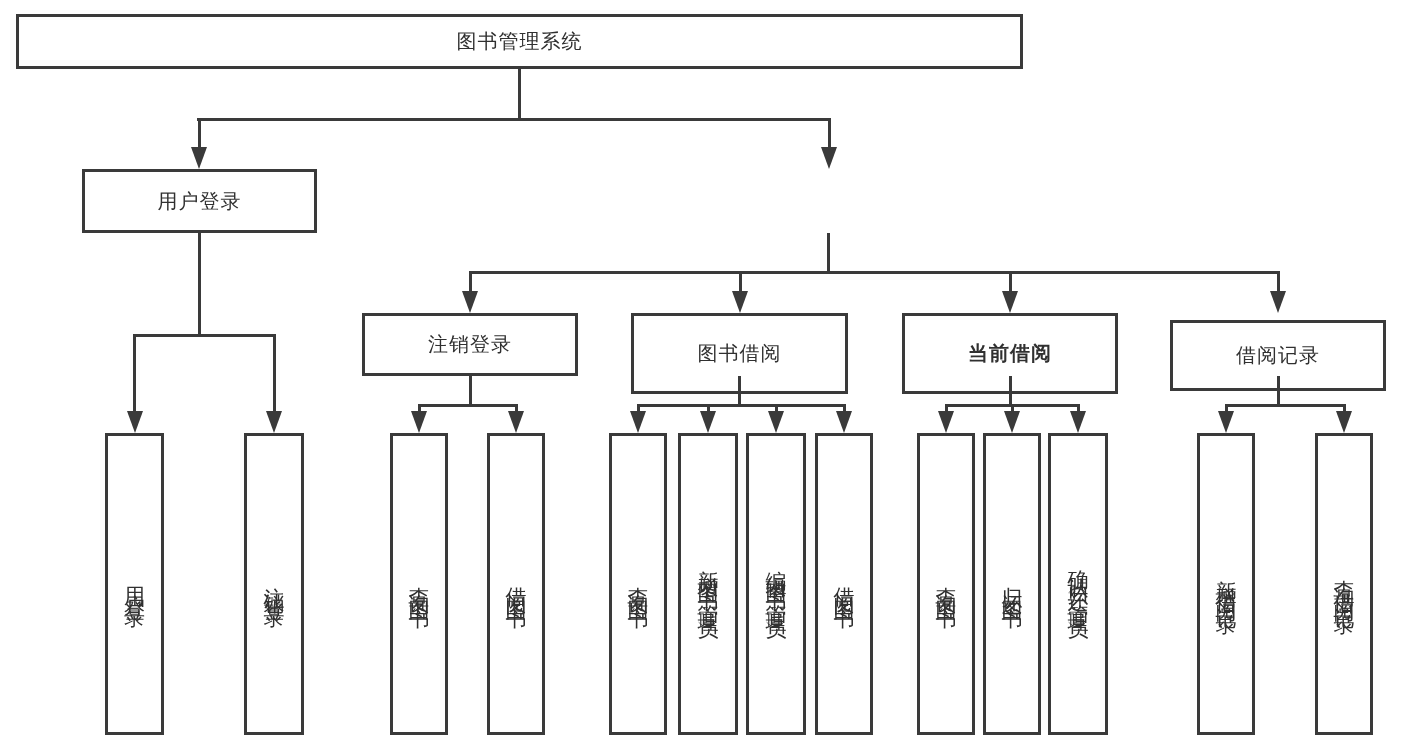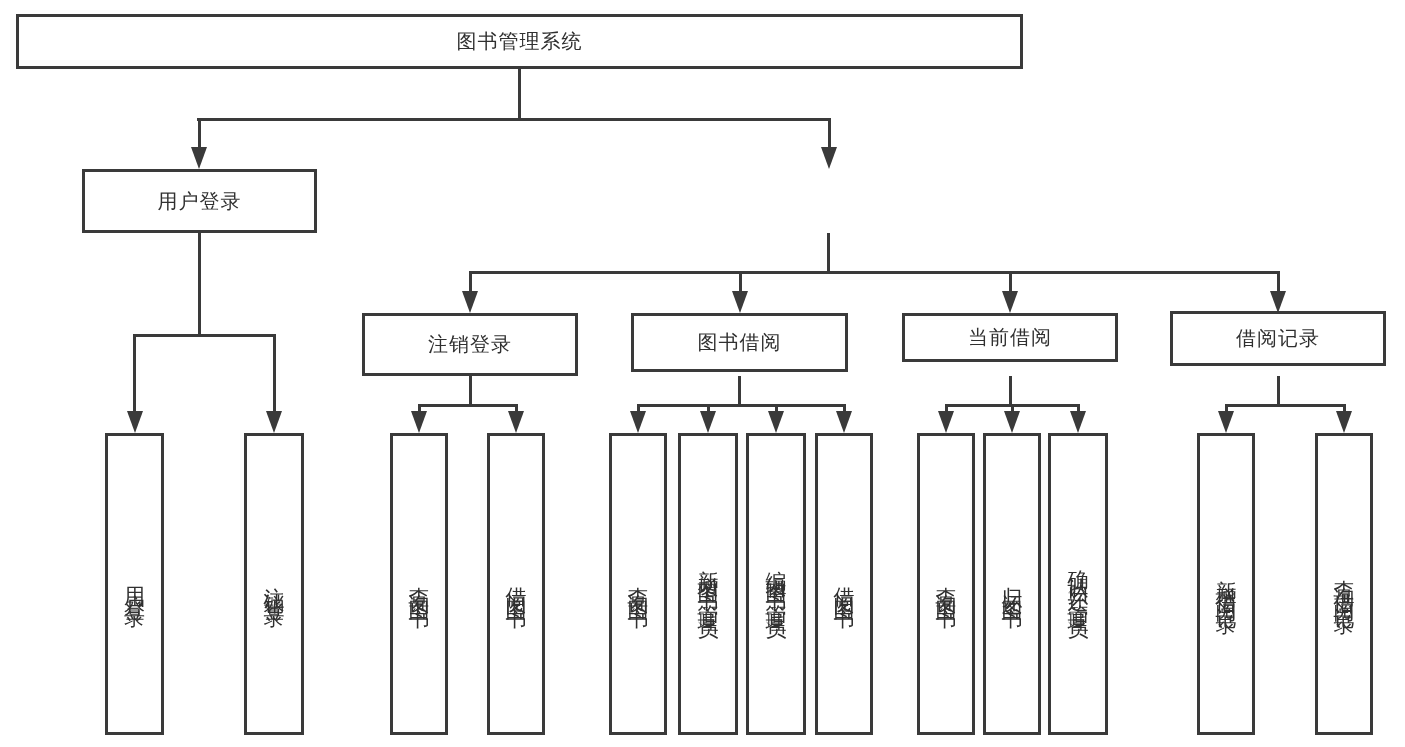--- a/index.html
+++ b/index.html
@@ -61,27 +61,27 @@
   <div class="vline" style="left:738.5px; top:271px; width:3px; height:20px;"></div>
   <div class="arrowhead" style="left:732px; top:291px;"></div>
   <div class="vline" style="left:1008.5px; top:271px; width:3px; height:20px;"></div>
   <div class="arrowhead" style="left:1002px; top:291px;"></div>
   <div class="vline" style="left:1276.5px; top:271px; width:3px; height:20px;"></div>
   <div class="arrowhead" style="left:1270px; top:291px;"></div>
 
   <div class="node" style="left:362px; top:313px; width:216px; height:63px;">
     <span>注销登录</span>
   </div>
-  <div class="node" style="left:631px; top:313px; width:217px; height:59px;">
+  <div class="node" style="left:631px; top:313px; width:217px; height:81px;">
     <span>图书借阅</span>
   </div>
-  <div class="node" style="left:902px; top:313px; width:216px; height:49px;">
+  <div class="node" style="left:902px; top:313px; width:216px; height:81px;font-weight:bold;">
     <span>当前借阅</span>
   </div>
-  <div class="node" style="left:1170px; top:311px; width:216px; height:55px;">
+  <div class="node" style="left:1170px; top:320px; width:216px; height:71px;">
     <span>借阅记录</span>
   </div>
 
   <div class="vline" style="left:468.5px; top:376px; width:3px; height:31px;"></div>
   <div class="vline" style="left:738px; top:376px; width:3px; height:31px;"></div>
   <div class="vline" style="left:1008.5px; top:376px; width:3px; height:31px;"></div>
   <div class="vline" style="left:1276.5px; top:376px; width:3px; height:31px;"></div>
 
   <div class="hline" style="left:417.5px; top:404px; width:100px; height:3px;"></div>
   <div class="vline" style="left:417.5px; top:404px; width:3px; height:7px;"></div>

